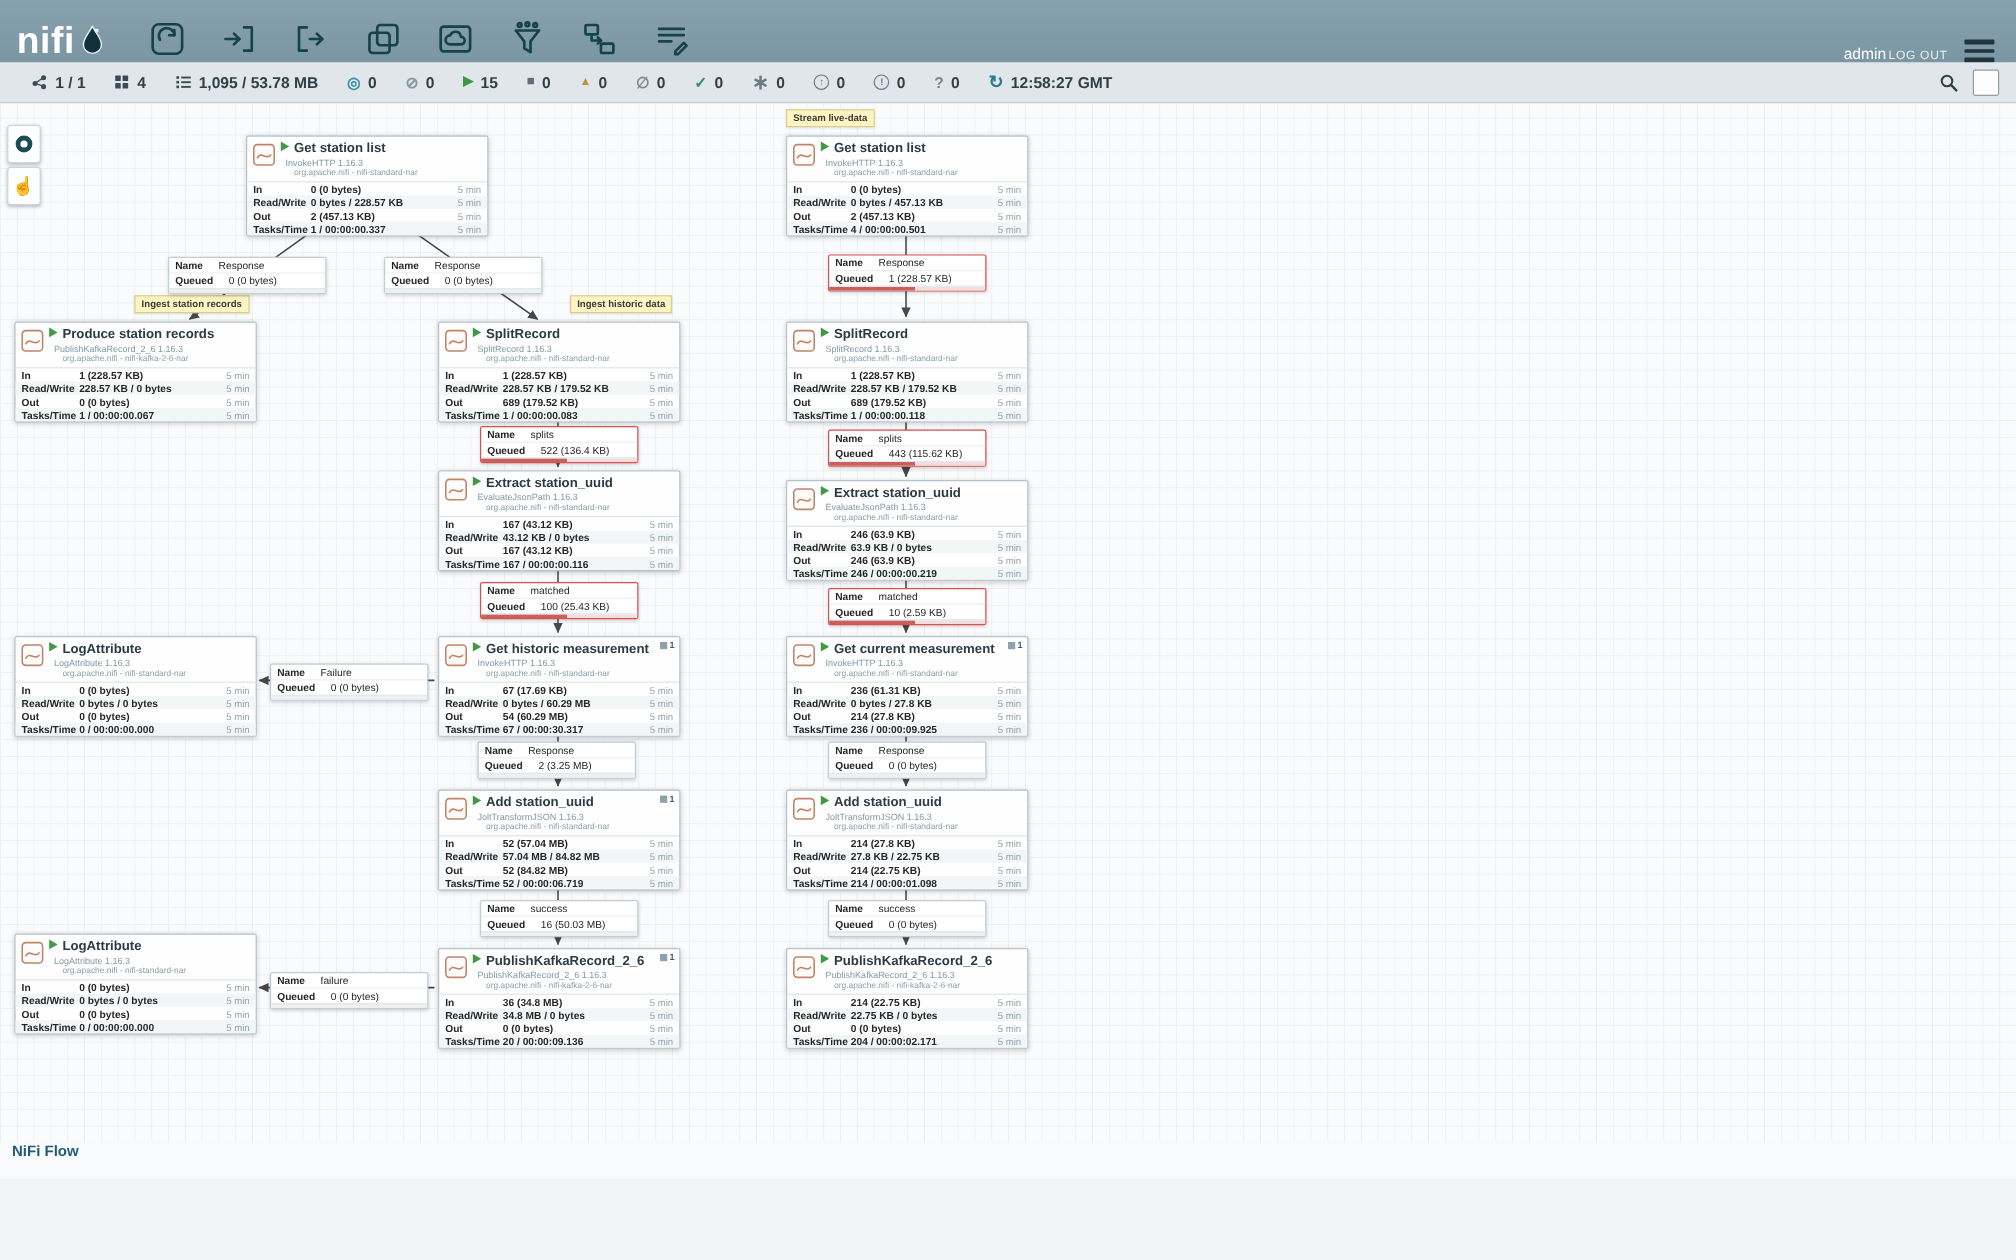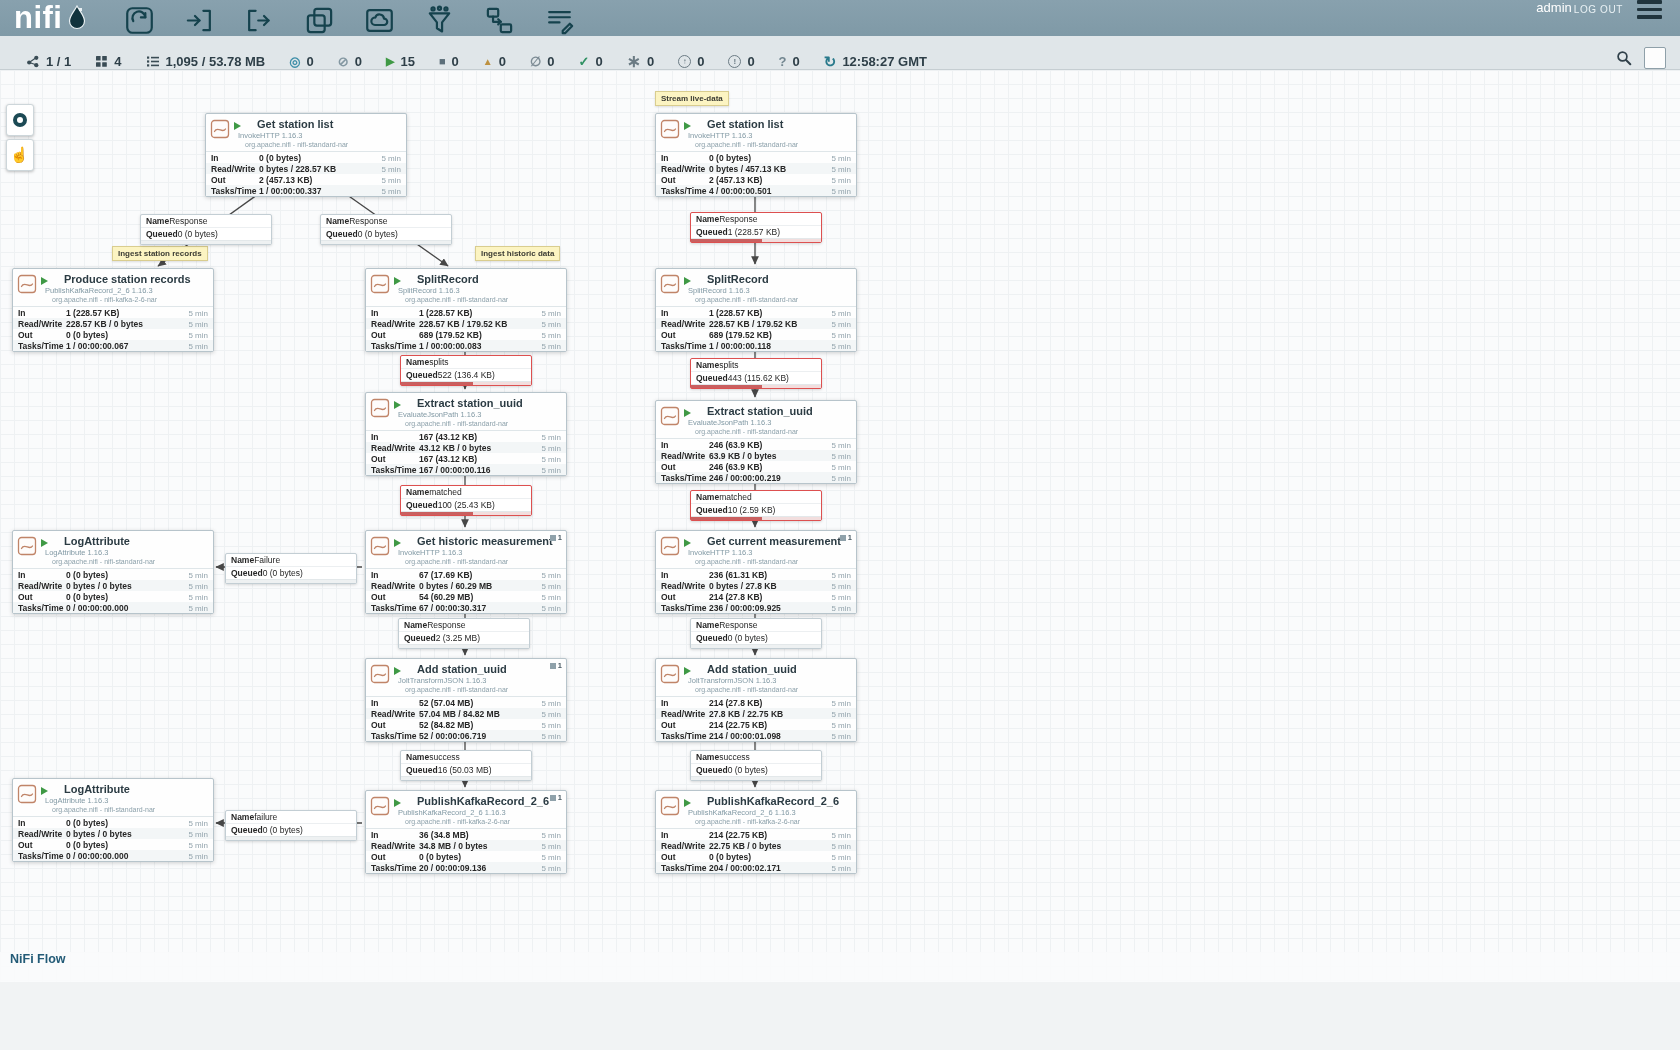--- a/index.html
+++ b/index.html
@@ -1,41 +1,41 @@
 <!DOCTYPE html>
 <html><head>
 <meta charset="utf-8">
 <style>
   html,body{margin:0;padding:0}
   body{width:1680px;height:1050px;overflow:hidden;position:relative;background:#f1f3f4;
        font-family:"Liberation Sans",sans-serif;-webkit-font-smoothing:antialiased}
 
   
   .header{position:absolute;top:0;left:0;right:0;height:52px;z-index:20;
-          background:linear-gradient(#88a1ae,#7b96a3);display:flex;align-items:flex-start;
+          background:linear-gradient(#88a1ae,#7b96a3);display:flex;align-items:flex-end;
           box-shadow:0 1px 3px rgba(0,0,0,.25)}
   .logo{display:flex;align-items:center;gap:1px;padding:0 10px 0 14px;color:#fff;
         font-size:31px;font-weight:700;letter-spacing:.5px}
   .logo .drop{margin-left:2px}
   .tools{display:flex;gap:20px;margin-left:22px;align-items:center}
   .tool-btn{width:40px;height:40px;display:flex;align-items:center;justify-content:center;
             background:transparent;border:none;color:#15424d;cursor:grab;padding:0}
   .tool-btn svg{width:31px;height:31px;stroke:currentColor;fill:none;stroke-width:1.7;
                 stroke-linecap:round;stroke-linejoin:round}
   .user-block{margin-left:auto;display:flex;flex-direction:row;align-items:flex-end;
               color:#fff;padding-right:14px;gap:2px}
   .username{font-size:13px}
   .logout{font-size:10px;color:#e9f1f4;letter-spacing:.6px;cursor:pointer;text-decoration:none}
   .hamburger{width:25px;height:19px;display:flex;flex-direction:column;justify-content:space-between;
              margin-right:18px;cursor:pointer;background:none;border:none;padding:0}
   .hamburger i{display:block;height:3.6px;background:#20343d;border-radius:1px}
 
   
-  .statusbar{position:absolute;top:36px;left:0;right:0;height:33px;z-index:20;background:#e0e6e9;
-             border-bottom:1px solid #c6ced2;display:flex;align-items:flex-end;padding:0 14px}
+  .statusbar{position:absolute;top:52px;left:0;right:0;height:33px;z-index:20;background:#e0e6e9;
+             border-bottom:1px solid #c6ced2;display:flex;align-items:center;padding:0 14px}
   .sb-left{display:flex;align-items:center;gap:24px;padding-left:12px}
   .sb-item{display:flex;align-items:center;gap:6px;font-size:13px;font-weight:600;color:#2e3f48;white-space:nowrap}
   .sb-item svg{display:block}
   .ic{display:inline-flex;align-items:center;justify-content:center;line-height:1}
   .ic-transmit{color:#3f8fa9;font-size:13px}
   .ic-notransmit{color:#8498a2;font-size:13px}
   .ic-run{color:#3f9945;font-size:11px}
   .ic-stop{color:#5c6f7a;font-size:11px}
   .ic-invalid{color:#bd9140;font-size:10px}
   .ic-disabled{color:#7d8c95;font-size:13px;font-weight:700}
@@ -67,38 +67,38 @@
 
   
   .processor{position:absolute;width:200px;background:#fefefe;border:1px solid #b7c4cb;border-radius:2px;
              box-shadow:0 1px 4px rgba(0,0,0,.18);cursor:pointer;z-index:3}
   .pbadge{position:absolute;top:2px;right:4px;display:flex;align-items:center;gap:2px;
           font-size:7.5px;font-weight:700;color:#4a5a63}
   .pbadge i{width:6px;height:6px;background:#8fa1aa;display:block}
   .phead{display:flex;padding:4px 4px 2px 4px;gap:4px}
   .picon{width:20px;height:20px;flex:none;margin-top:1px}
   .ptxt{min-width:0}
-  .ptitle-row{display:flex;align-items:flex-end;gap:16px}
+  .ptitle-row{display:flex;align-items:flex-start;gap:4px}
   .ptri{width:0;height:0;border-left:7px solid #3f9945;border-top:4.5px solid transparent;
         border-bottom:4.5px solid transparent;flex:none}
   .ptitle{font-size:11px;font-weight:700;color:#2b3b43;white-space:nowrap}
   .ptype{font-size:7.5px;color:#8199a4;margin:1px 0 0 4px;white-space:nowrap}
   .pbundle{font-size:7px;color:#8a9fa9;margin:1px 0 1px 11px;white-space:nowrap}
   .pstats{border-top:1px solid #dfe6e9}
   .prow{display:flex;align-items:flex-end;height:11px;padding:0 5px;font-size:8.5px;color:#262626}
   .prow:nth-child(even){background:#f3f6f7}
   .plabel{font-weight:700;width:48px;flex:none}
   .pval{font-weight:600;flex:1;white-space:nowrap;overflow:hidden}
   .pwin{color:#93a4ad;font-size:8px;flex:none}
 
   
   .connection{position:absolute;width:130px;background:#fff;border:1px solid #c3ced4;border-radius:2px;
               box-shadow:0 1px 3px rgba(0,0,0,.15);font-size:8.5px;color:#262626;cursor:pointer;z-index:4}
   .connection.alert{border-color:#dd5050}
-  .crow{display:flex;gap:0;padding:0 5px;height:12px;align-items:center}
+  .crow{display:flex;gap:13px;padding:0 5px;height:12px;align-items:center}
   .crow + .crow{border-top:1px solid #eceff1}
   .ckey{font-weight:700;flex:none}
   .cval{white-space:nowrap}
   .cbar{height:3px;background:#eef1f2;border-top:1px solid #e3e8ea}
   .connection.alert .cbar{background:linear-gradient(90deg,#c96060 55%,#f2dede 55%)}
 
   
   .flow-label{position:absolute;background:#fcf4c2;border:1px solid #d9cd8f;box-shadow:0 1px 2px rgba(0,0,0,.12);
               font-size:8px;font-weight:700;color:#3b3b33;padding:2px 5px;white-space:nowrap;z-index:2;cursor:pointer}
 

